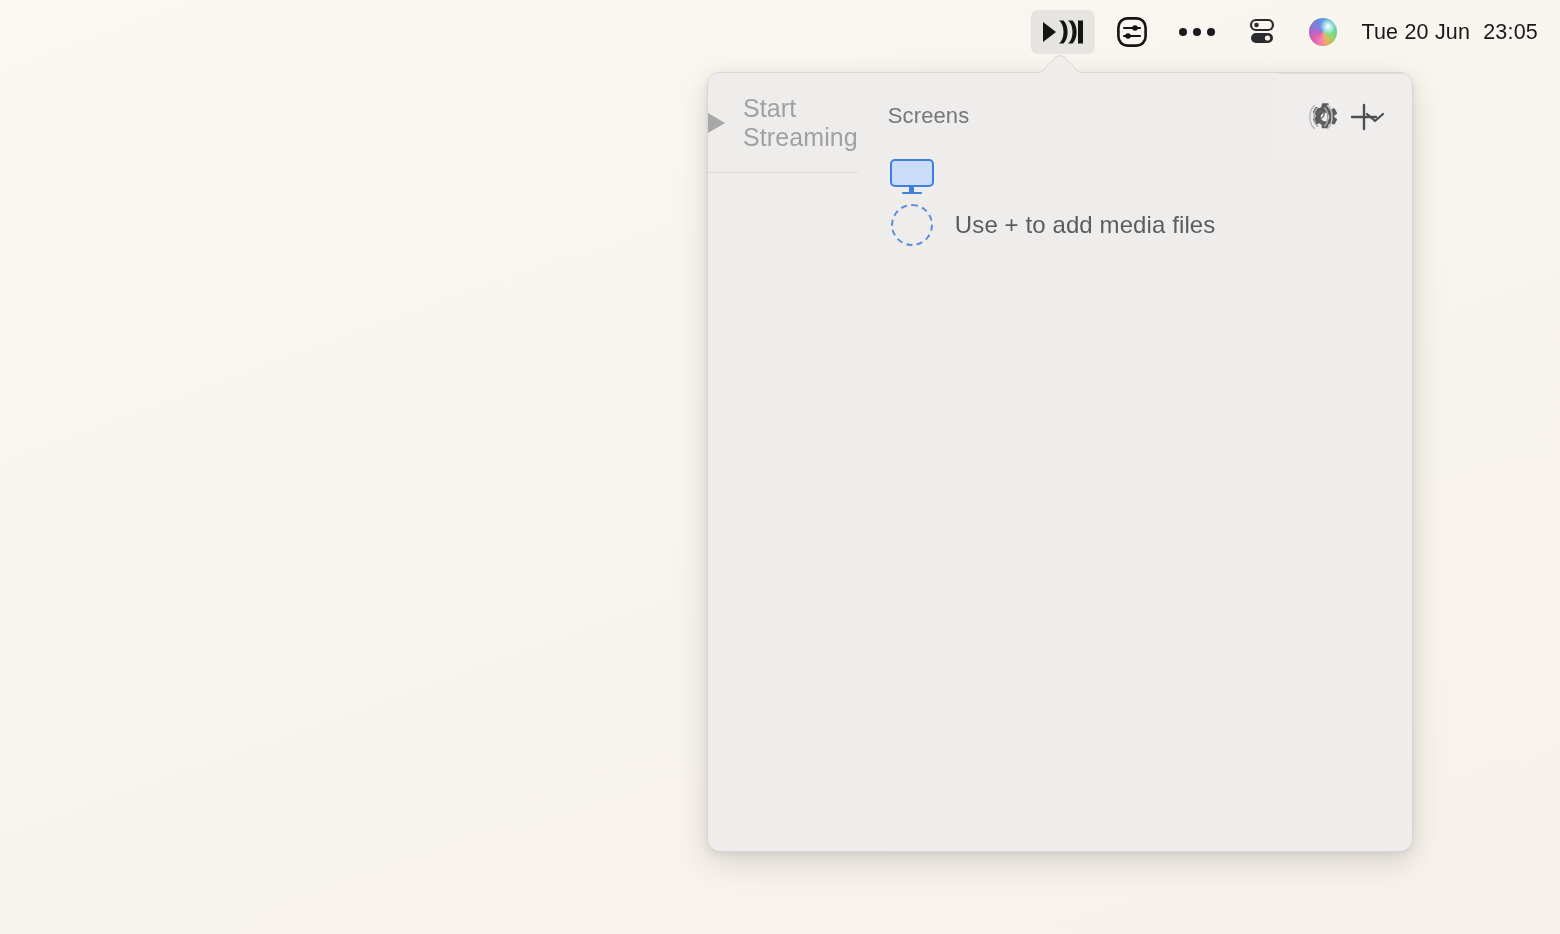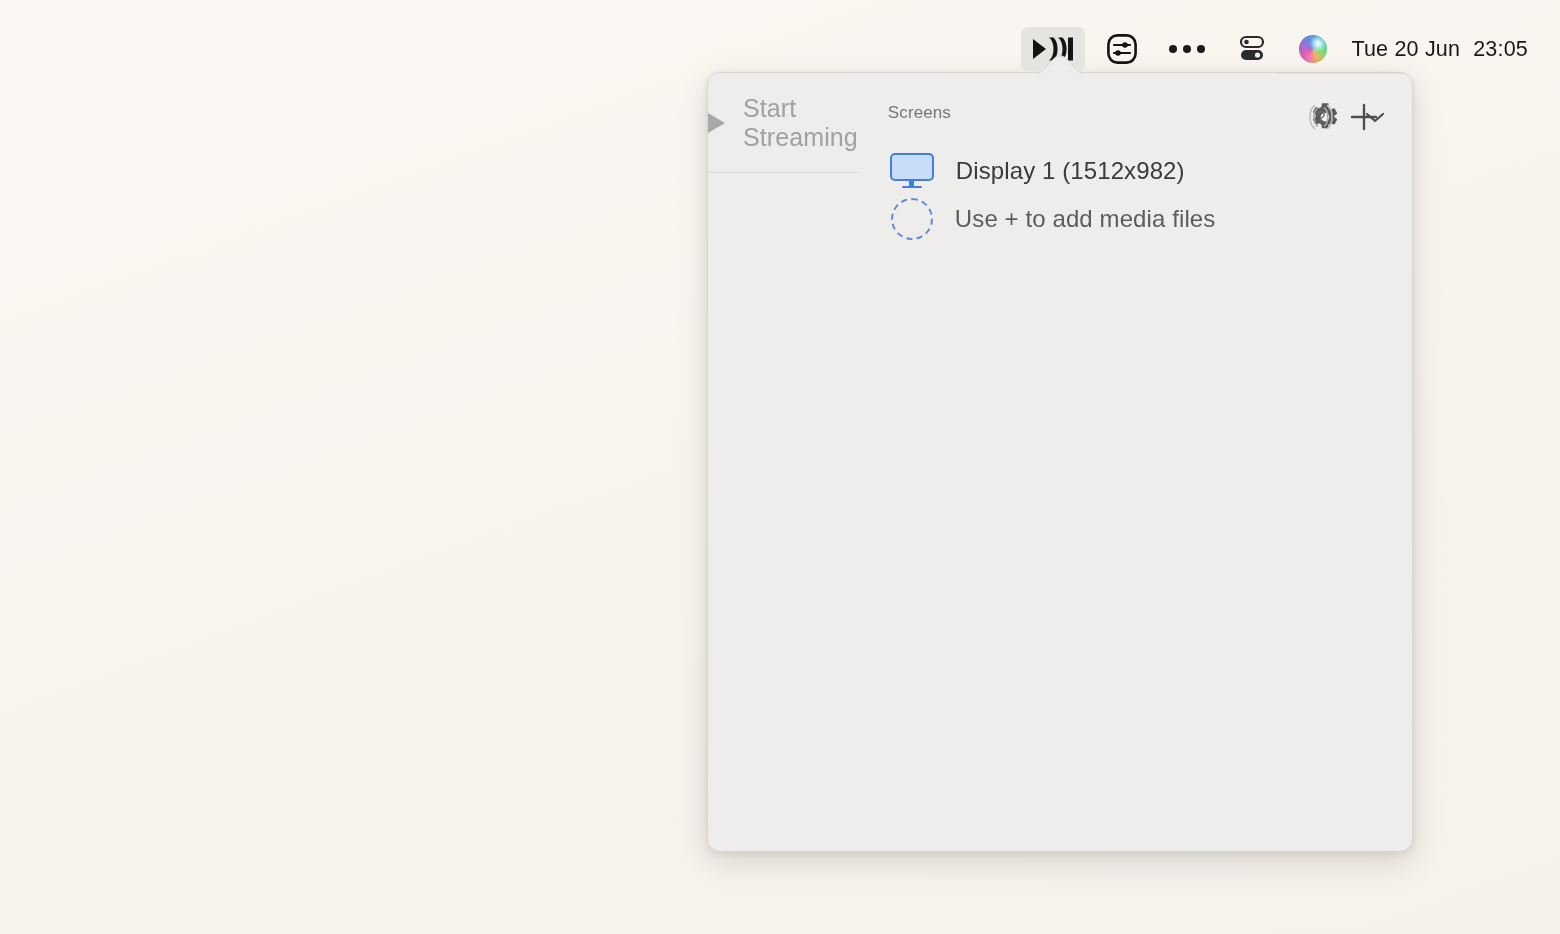--- a/index.html
+++ b/index.html
@@ -21,27 +21,27 @@
   #desktop {
     position: absolute;
     inset: 0;
     background:
       linear-gradient(160deg, #fbf8f3 0%, #f8f4ee 45%, #f6f1ea 100%);
   }
 
   
   #menubar {
     position: absolute;
-    top: 17px; left: 0;
+    top: 0; left: 0;
     width: 1560px;
     height: 64px;
     display: flex;
     align-items: center;
     justify-content: flex-end;
-    padding-right: 26px;
+    padding-right: 16px;
     gap: 0;
     z-index: 5;
   }
 
   .mb-item {
     height: 44px;
     display: flex;
     align-items: center;
     justify-content: center;
     border-radius: 7px;
@@ -151,21 +151,21 @@
   }
 
   .pop-body {
     flex: 1 1 auto;
     background: #eeedec;
     padding: 30px 0 0 0;
     overflow: hidden;
   }
 
   .section-title {
-    font-size: 17px;
+    font-size: 22px;
     color: #77767a;
     padding: 0 0 0 30px;
     margin-bottom: 24px;
     letter-spacing: 0.1px;
   }
 
   .section-title.second { margin-top: 44px; }
 
   .row {
     display: flex;
@@ -339,21 +339,20 @@
   <div class="pop-body">
 
     <div class="section-title">Screens</div>
 
     <div class="row">
       <span class="monitor-ic">
         <span class="screen"></span>
           <span class="neck"></span>
           <span class="foot"></span>
       </span>
-      <span class="row-label">Display 1 (1512x982)</span>
     </div>
 
 
     <div class="row">
       <span class="dash-circle"></span>
       <span class="row-label muted">Use + to add media files</span>
     </div>
 
   </div>
 

